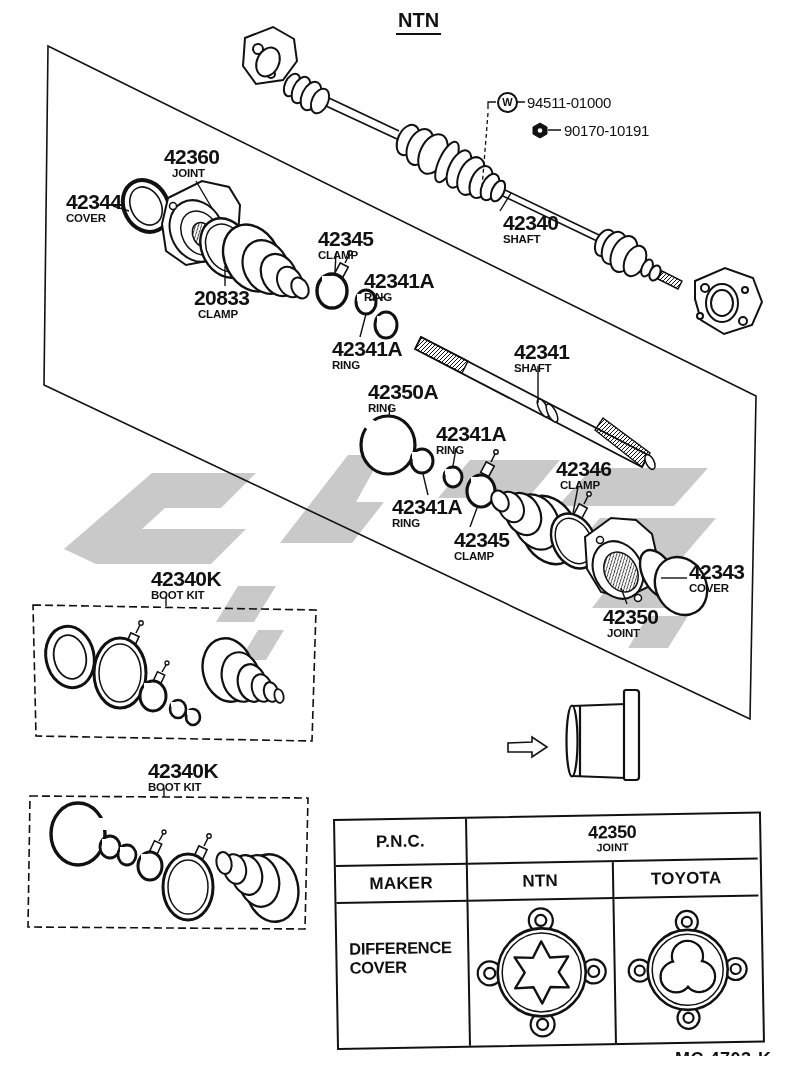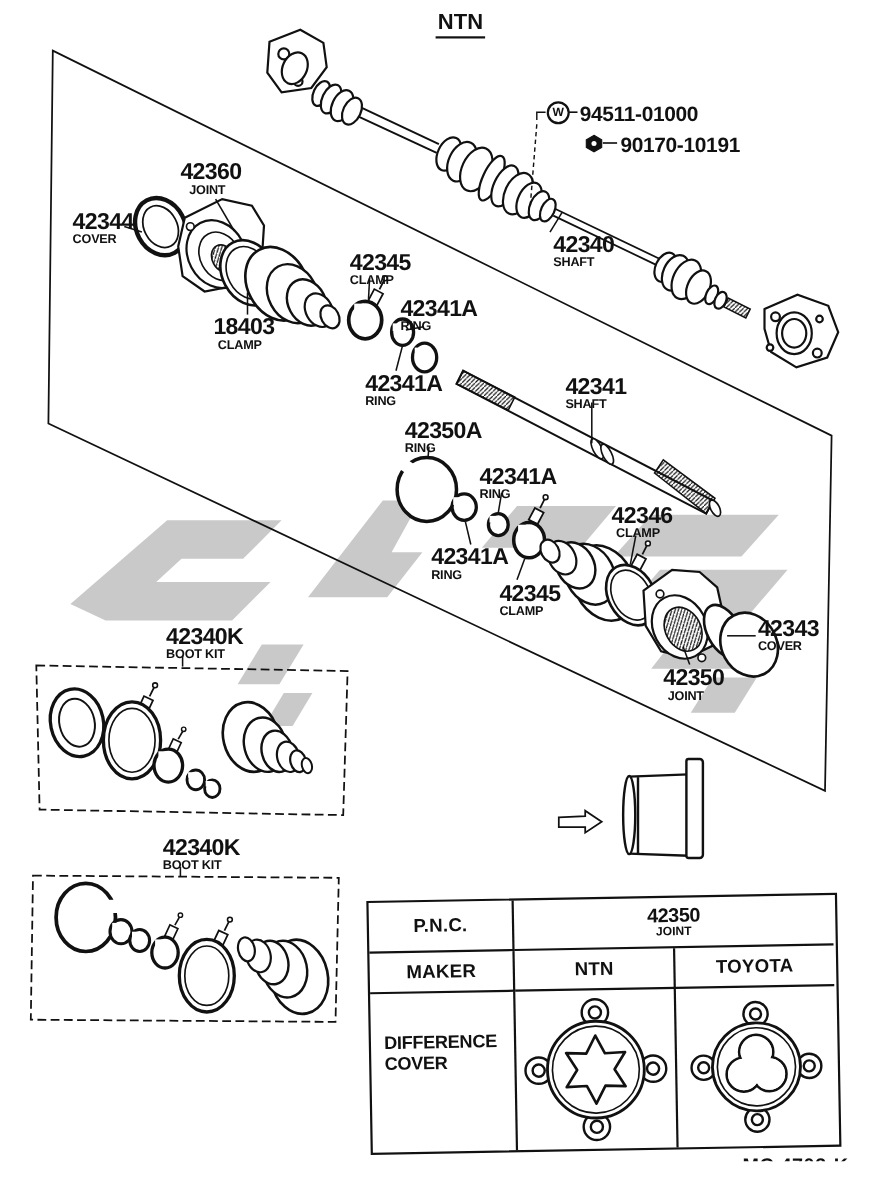--- a/index.html
+++ b/index.html
@@ -2,21 +2,21 @@
 <html><head>
 <meta charset="utf-8">
 <style>
   html,body{margin:0;padding:0;background:#fff;}
   #page{position:relative;width:792px;height:1056px;background:#fff;overflow:hidden;
         font-family:"Liberation Sans", sans-serif;color:#111;}
   svg{position:absolute;left:0;top:0;}
   .plabel{position:absolute;line-height:1;white-space:nowrap;font-weight:bold;}
   .plabel .num{display:block;font-size:21px;letter-spacing:-0.6px;}
   .plabel .sub{display:block;font-size:11.5px;letter-spacing:-0.2px;margin-top:1px;}
-  .callout{position:absolute;font-weight:bold;font-size:19px;letter-spacing:-0.3px;white-space:nowrap;}
+  .callout{position:absolute;font-weight:normal;font-size:15px;letter-spacing:-0.3px;white-space:nowrap;}
   .brand{position:absolute;left:396px;top:9px;font-weight:bold;font-size:20px;
          border-bottom:2px solid #111;padding:0 2px 1px 2px;}
   .wsym{position:absolute;left:497px;top:92px;width:17px;height:17px;border:2px solid #111;
         border-radius:50%;font-weight:bold;font-size:11px;line-height:17px;text-align:center;}
   .footer-code{position:absolute;left:675px;top:1049px;font-weight:bold;font-size:18px;letter-spacing:0.5px;}
   
   .ptable{position:absolute;left:333px;top:819px;width:424px;height:227px;border:2px solid #111;
           transform:rotate(-1deg);transform-origin:0 0;background:#fff;}
   .cell{position:absolute;box-sizing:border-box;font-weight:bold;}
   .cell.center{display:flex;align-items:center;justify-content:center;font-size:17px;letter-spacing:0.2px;}
@@ -288,21 +288,21 @@
   </div>
   <div class="plabel" style="left:318px;top:228px">
     <span class="num">42345</span>
     <span class="sub">CLAMP</span>
   </div>
   <div class="plabel" style="left:364px;top:270px">
     <span class="num">42341A</span>
     <span class="sub">RING</span>
   </div>
   <div class="plabel" style="left:194px;top:287px">
-    <span class="num">18403</span>
+    <span class="num">20833</span>
     <span class="sub" style="padding-left:4px">CLAMP</span>
   </div>
   <div class="plabel" style="left:503px;top:212px">
     <span class="num">42340</span>
     <span class="sub">SHAFT</span>
   </div>
   <div class="plabel" style="left:332px;top:338px">
     <span class="num">42341A</span>
     <span class="sub">RING</span>
   </div>

